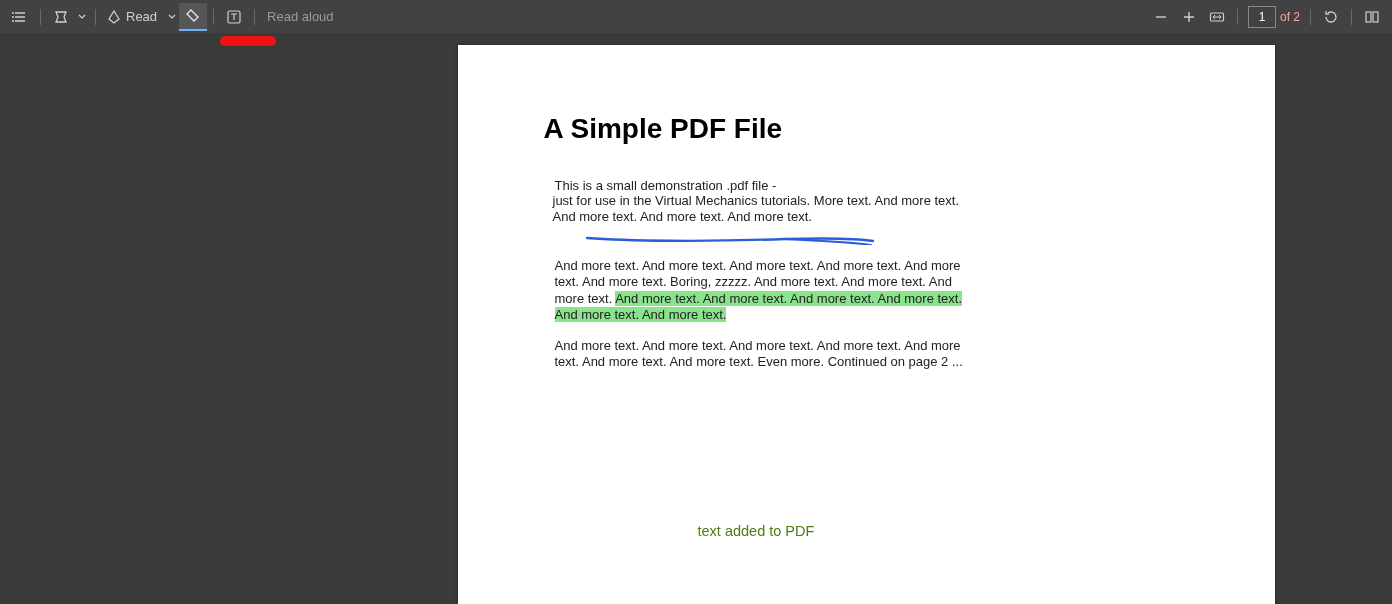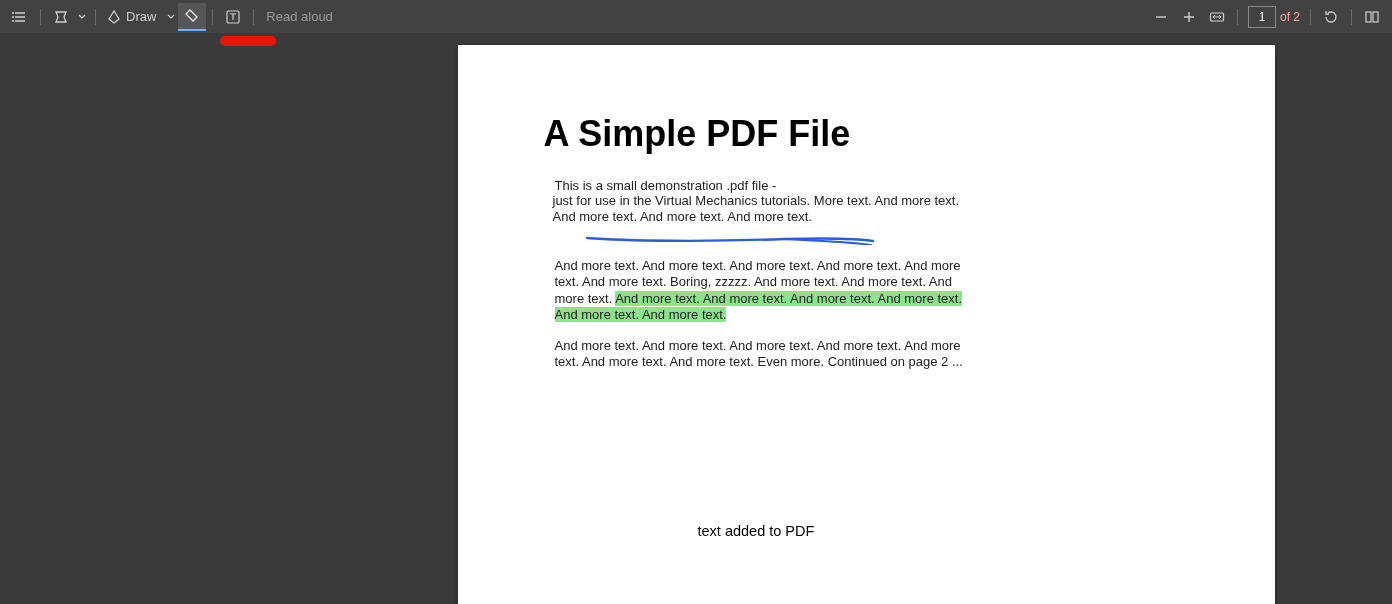--- a/index.html
+++ b/index.html
@@ -78,21 +78,21 @@
       background: #fff;
       position: relative;
       margin-left: 340px;
       box-shadow: 0 1px 4px rgba(0,0,0,0.4);
     }
     .pdf-title {
       position: absolute;
       top: 68px;
       left: 86px;
       font-family: Arial, Helvetica, sans-serif;
-      font-size: 36px;
+      font-size: 28px;
       font-weight: bold;
       color: #000;
     }
     .p {
       position: absolute;
       font-family: Arial, Helvetica, sans-serif;
       font-size: 13px;
       color: #222;
       line-height: 1.25;
       width: 430px;
@@ -109,21 +109,21 @@
       top: 190px;
       left: 127px;
       width: 290px;
       height: 10px;
       pointer-events: none;
     }
     .added-text {
       position: absolute;
       top: 478px;
       left: 240px;
-      color: #000000;
+      color: #4d7c0f;
       font-family: Arial, sans-serif;
       font-size: 14.5px;
     }
     svg.icon { width: 16px; height: 16px; }
     .draw-group { display:flex; align-items:center; height:28px; padding:0 4px; cursor:pointer;}
   </style>
 </head>
 <body>
 
 <div class="toolbar">
@@ -146,21 +146,21 @@
     <svg width="8" height="8" viewBox="0 0 8 8">
         <path d="M1 2 L4 5 L7 2" stroke="#cfcfcf" fill="none" stroke-width="1.2"></path>
       </svg>
   </div>
   <div class="tb-sep"></div>
 
   <div class="draw-group">
     <svg class="icon" viewBox="0 0 16 16">
         <path d="M8 2 L13 10 L8 14 L3 10 Z" fill="none" stroke="#cfcfcf" stroke-width="1.3"></path>
       </svg>
-    <span class="tb-label">Draw</span>
+    <span class="tb-label">Read</span>
   </div>
   <div class="tb-btn chev">
     <svg width="8" height="8" viewBox="0 0 8 8">
         <path d="M1 2 L4 5 L7 2" stroke="#cfcfcf" fill="none" stroke-width="1.2"></path>
       </svg>
   </div>
 
   <div class="tb-btn active">
     <svg class="icon" viewBox="0 0 16 16">
         <path d="M6 2 L13 9 L9 13 L2 6 Z" fill="none" stroke="#e8e8e8" stroke-width="1.3"></path>

